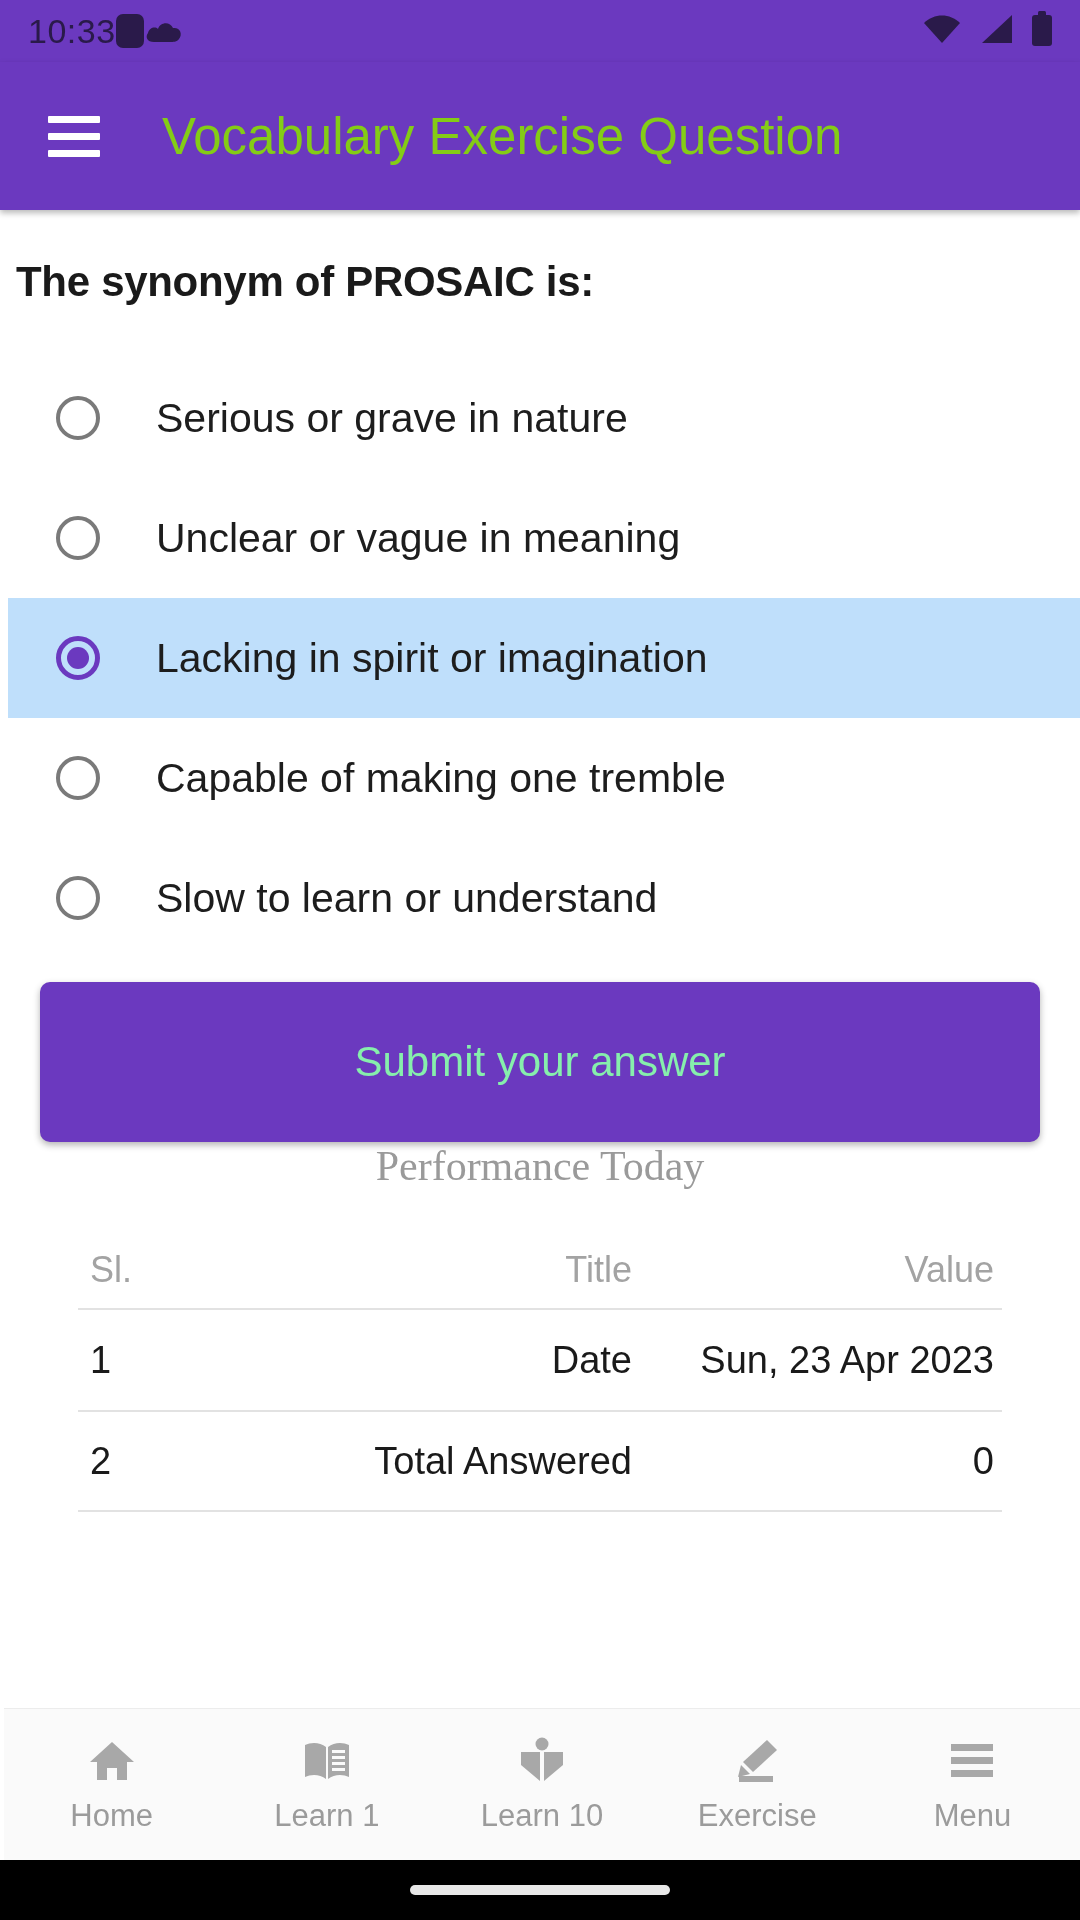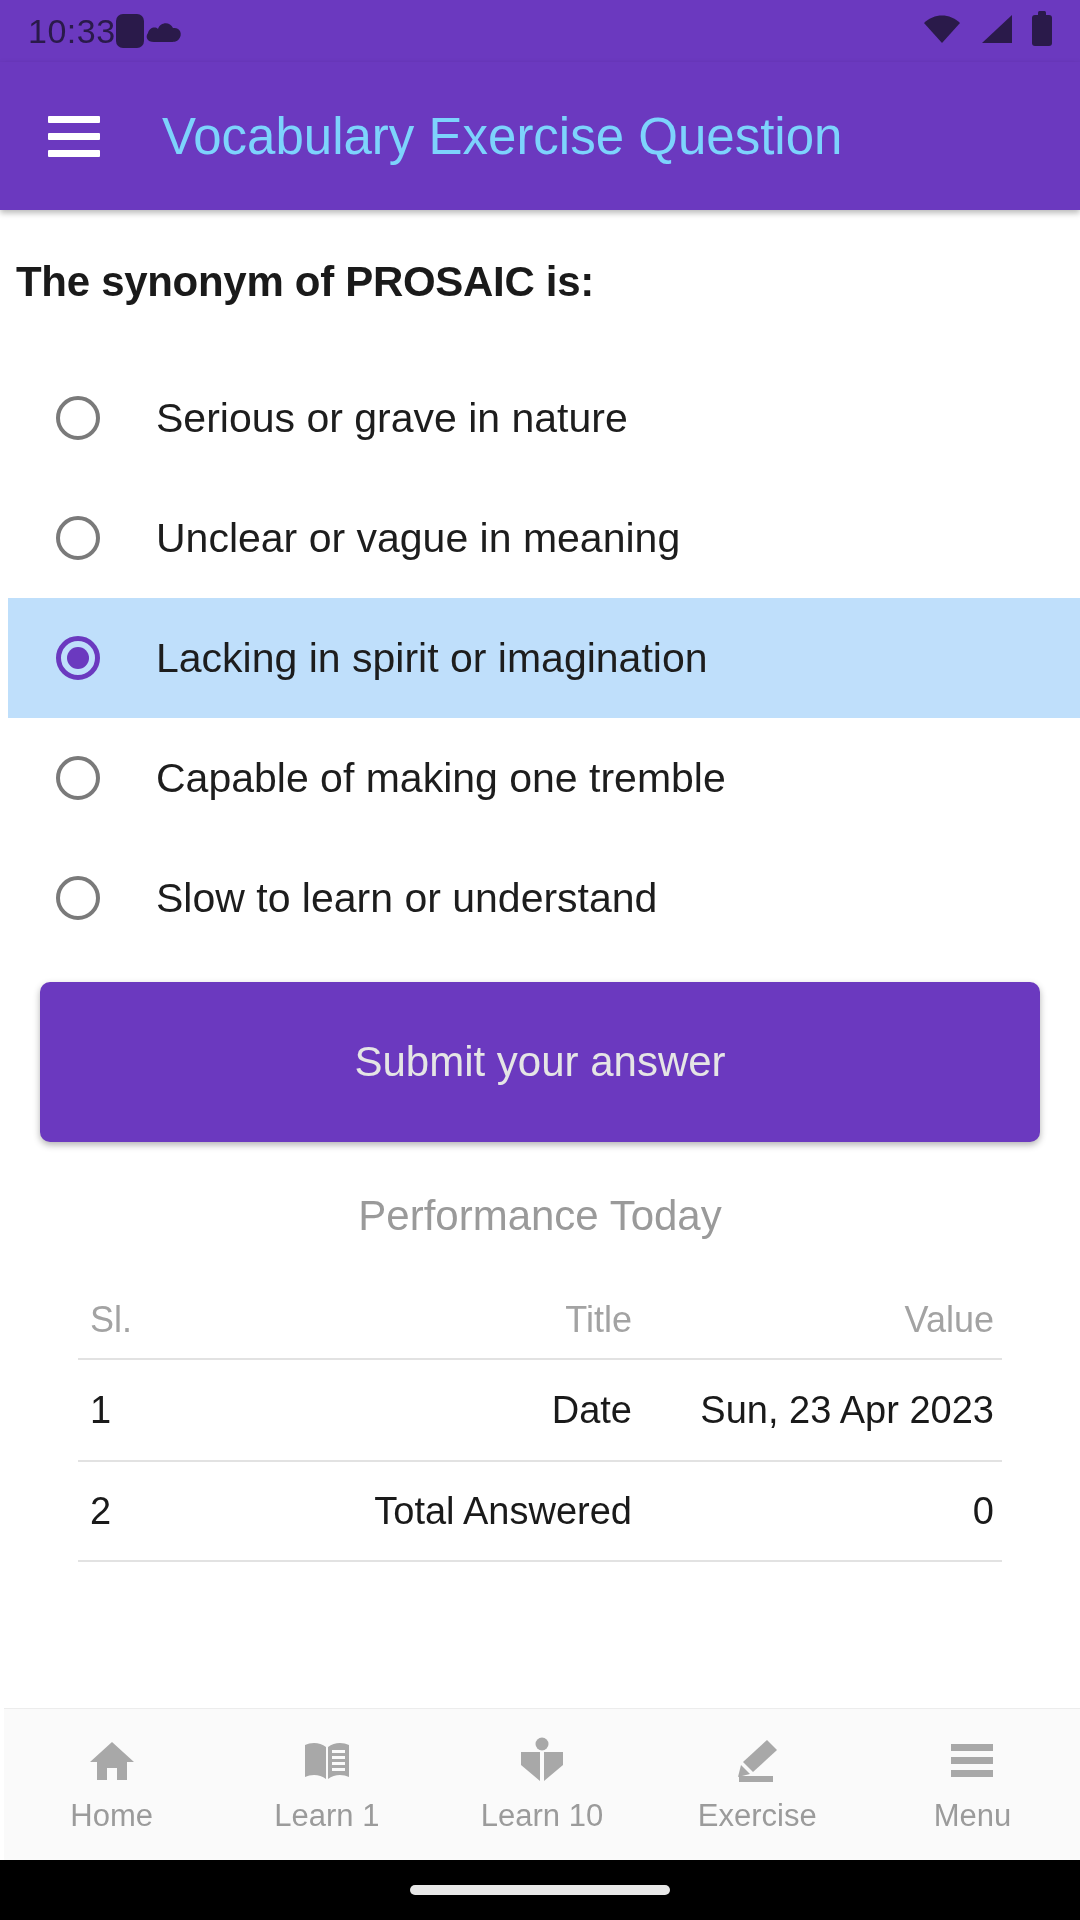--- a/index.html
+++ b/index.html
@@ -46,21 +46,21 @@
     background:#6B39BF;
     display:flex; align-items:center;
     padding-left:48px;
     flex:0 0 auto;
     box-shadow:0 3px 6px rgba(0,0,0,0.28);
     position:relative; z-index:5;
   }
   .hamburger { width:52px; display:flex; flex-direction:column; gap:10px; cursor:pointer; }
   .hamburger span { display:block; height:7px; background:#ffffff; border-radius:1px; }
   .appbar-title {
-    color:#7dd3fc;
+    color:#84cc16;
     font-size:51px;
     margin-left:62px;
     white-space:nowrap;
   }
 
   
   .content { flex:1; position:relative; overflow:hidden; background:#ffffff; }
 
   .question {
     font-size:42px;
@@ -101,35 +101,35 @@
     color:#1d1d1d;
     margin-left:56px;
     white-space:nowrap;
   }
 
   .submit-wrap { padding:24px 40px 0 40px; }
   .submit-btn {
     width:100%;
     height:160px;
     background:#6B39BF;
-    color:#e5e5e5;
+    color:#86efac;
     border:none;
     border-radius:10px;
     font-size:42px;
     font-family:"Liberation Sans", sans-serif;
     cursor:pointer;
     box-shadow:0 3px 7px rgba(0,0,0,0.3);
     text-align:center;
   }
 
   .perf-title {
     text-align:center;
     color:#9a9a9a;
     font-size:42px;
-    margin-top:50px;
+    font-family:Liberation Serif, serif;
   }
 
   .perf-table { width:100%; padding:0 78px; margin-top:42px; }
   .trow { display:flex; align-items:center; }
   .thead .trow { height:76px; color:#a3a3a3; font-size:36px; }
   .tbody .trow { height:102px; color:#1a1a1a; font-size:38px; border-top:2px solid #e2e2e2; }
   .tbody .trow:last-child { border-bottom:2px solid #e2e2e2; }
   .c-sl    { width:170px; text-align:left; padding-left:12px; }
   .c-title { flex:1;      text-align:right; }
   .c-value { width:370px; text-align:right; padding-right:8px; }

